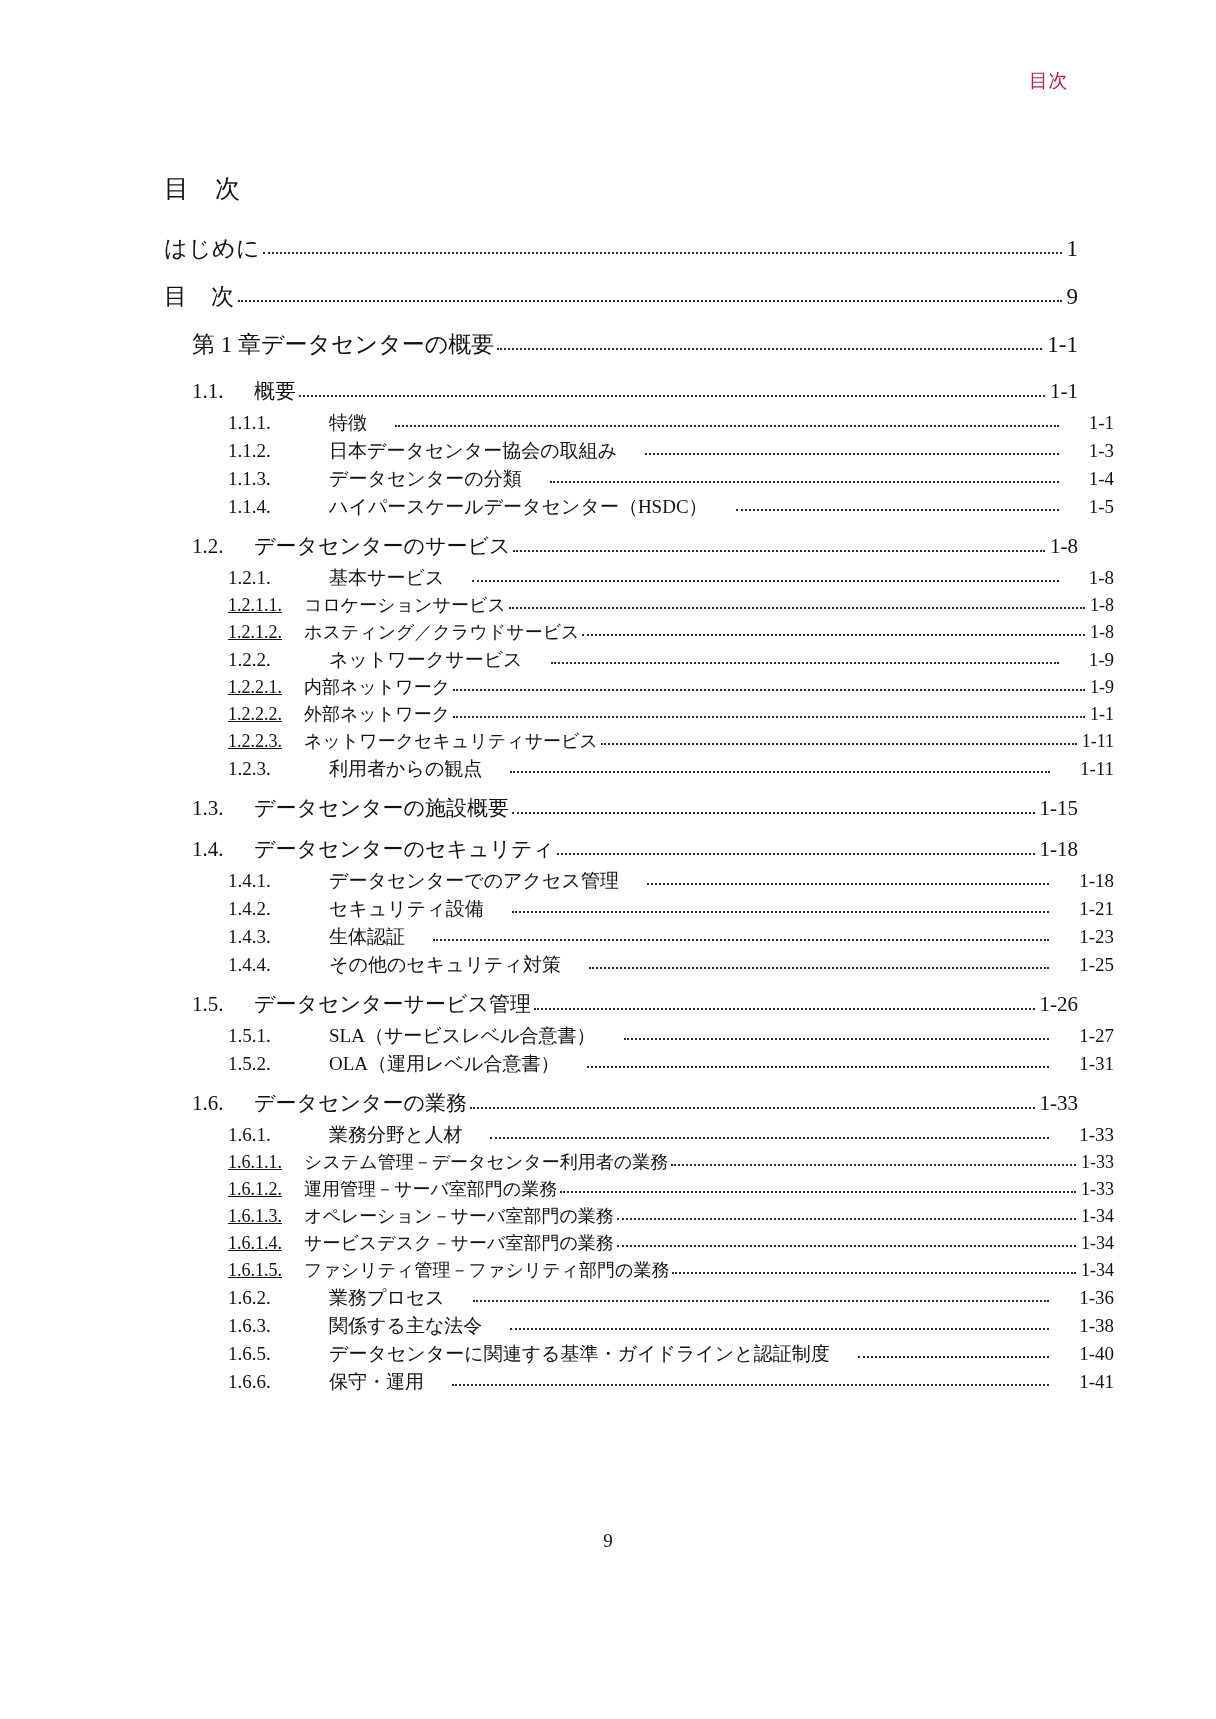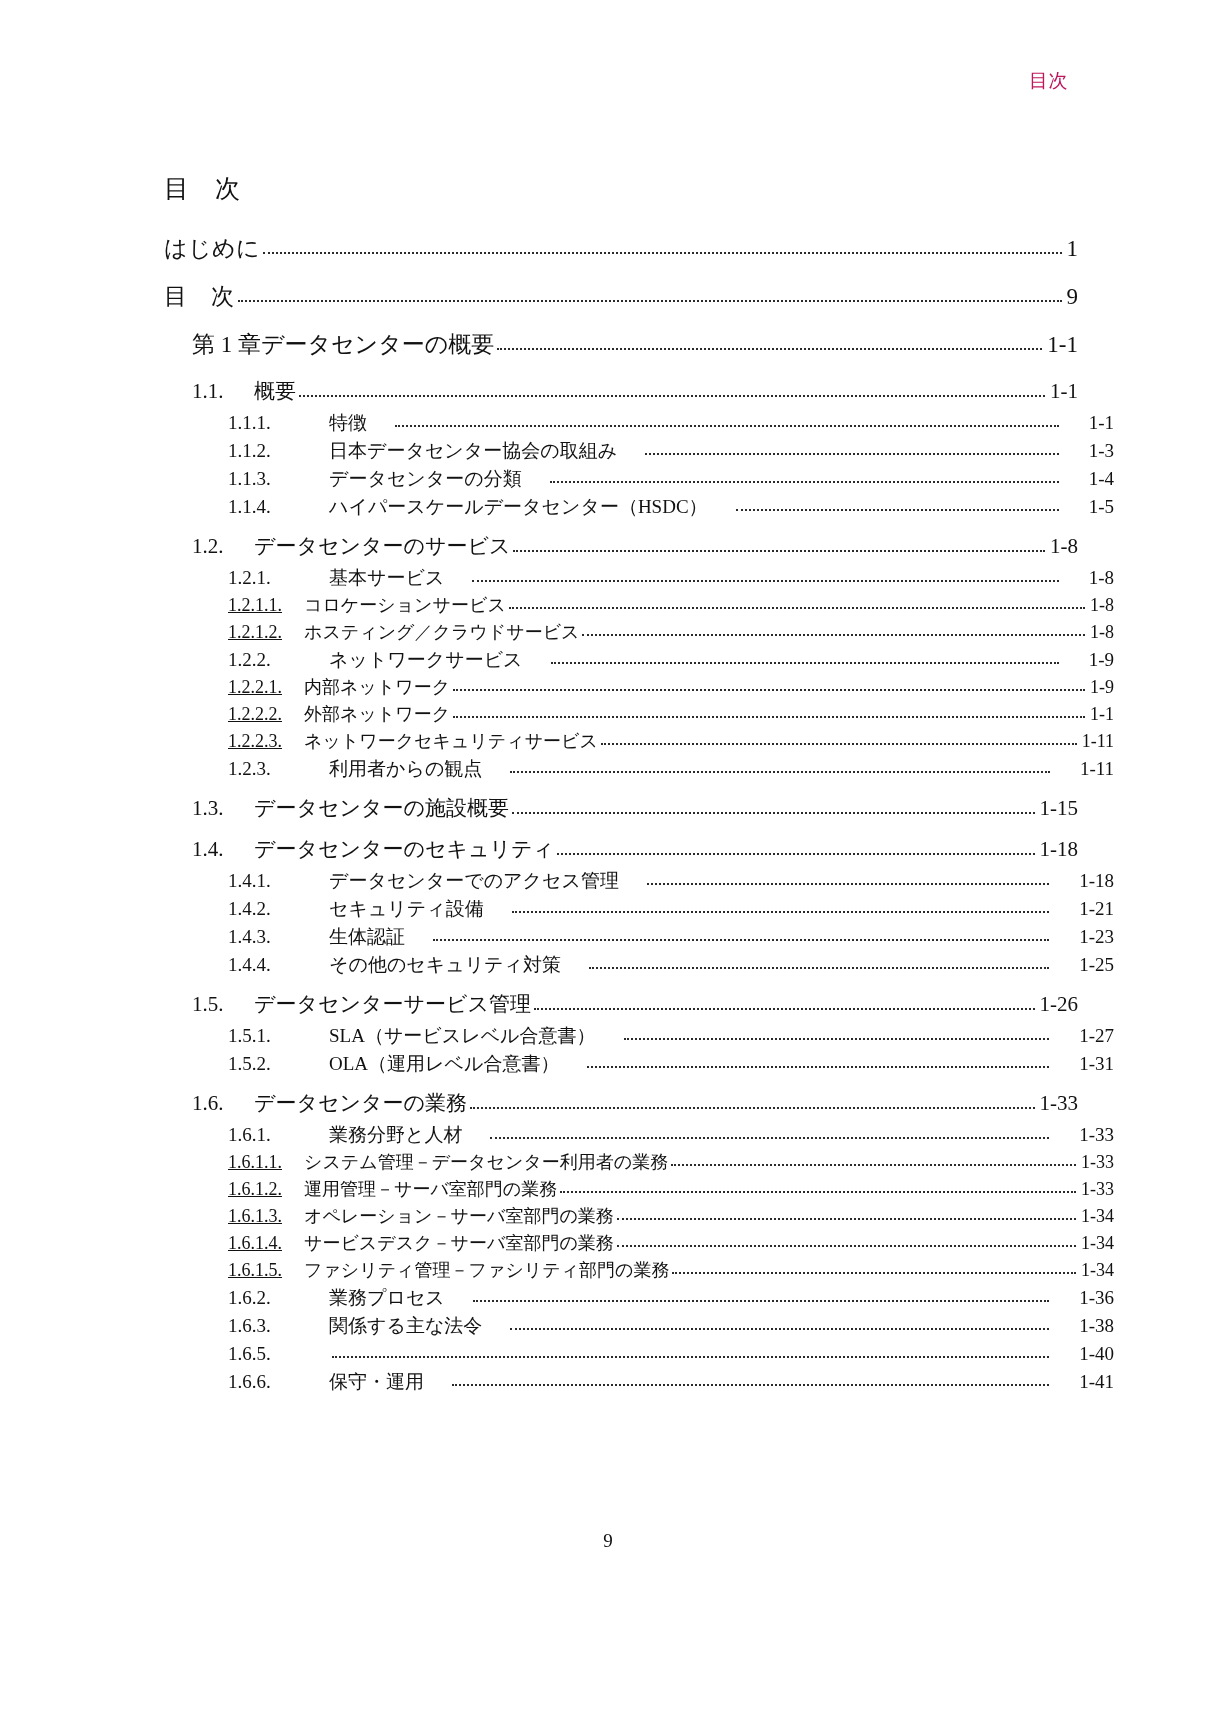--- a/index.html
+++ b/index.html
@@ -346,20 +346,21 @@
           <span class="toc-page">1-36</span>
         </div>
         <div class="toc-row lvl-2">
           <span class="toc-num">1.6.3.</span>
           <span class="toc-label">関係する主な法令</span>
           <span class="toc-leader"></span>
           <span class="toc-page">1-38</span>
         </div>
         <div class="toc-row lvl-2">
           <span class="toc-num">1.6.5.</span>
+          <span class="toc-label">データセンターに関連する基準・ガイドラインと認証制度</span>
           <span class="toc-leader"></span>
           <span class="toc-page">1-40</span>
         </div>
         <div class="toc-row lvl-2">
           <span class="toc-num">1.6.6.</span>
           <span class="toc-label">保守・運用</span>
           <span class="toc-leader"></span>
           <span class="toc-page">1-41</span>
         </div>
       </div>

